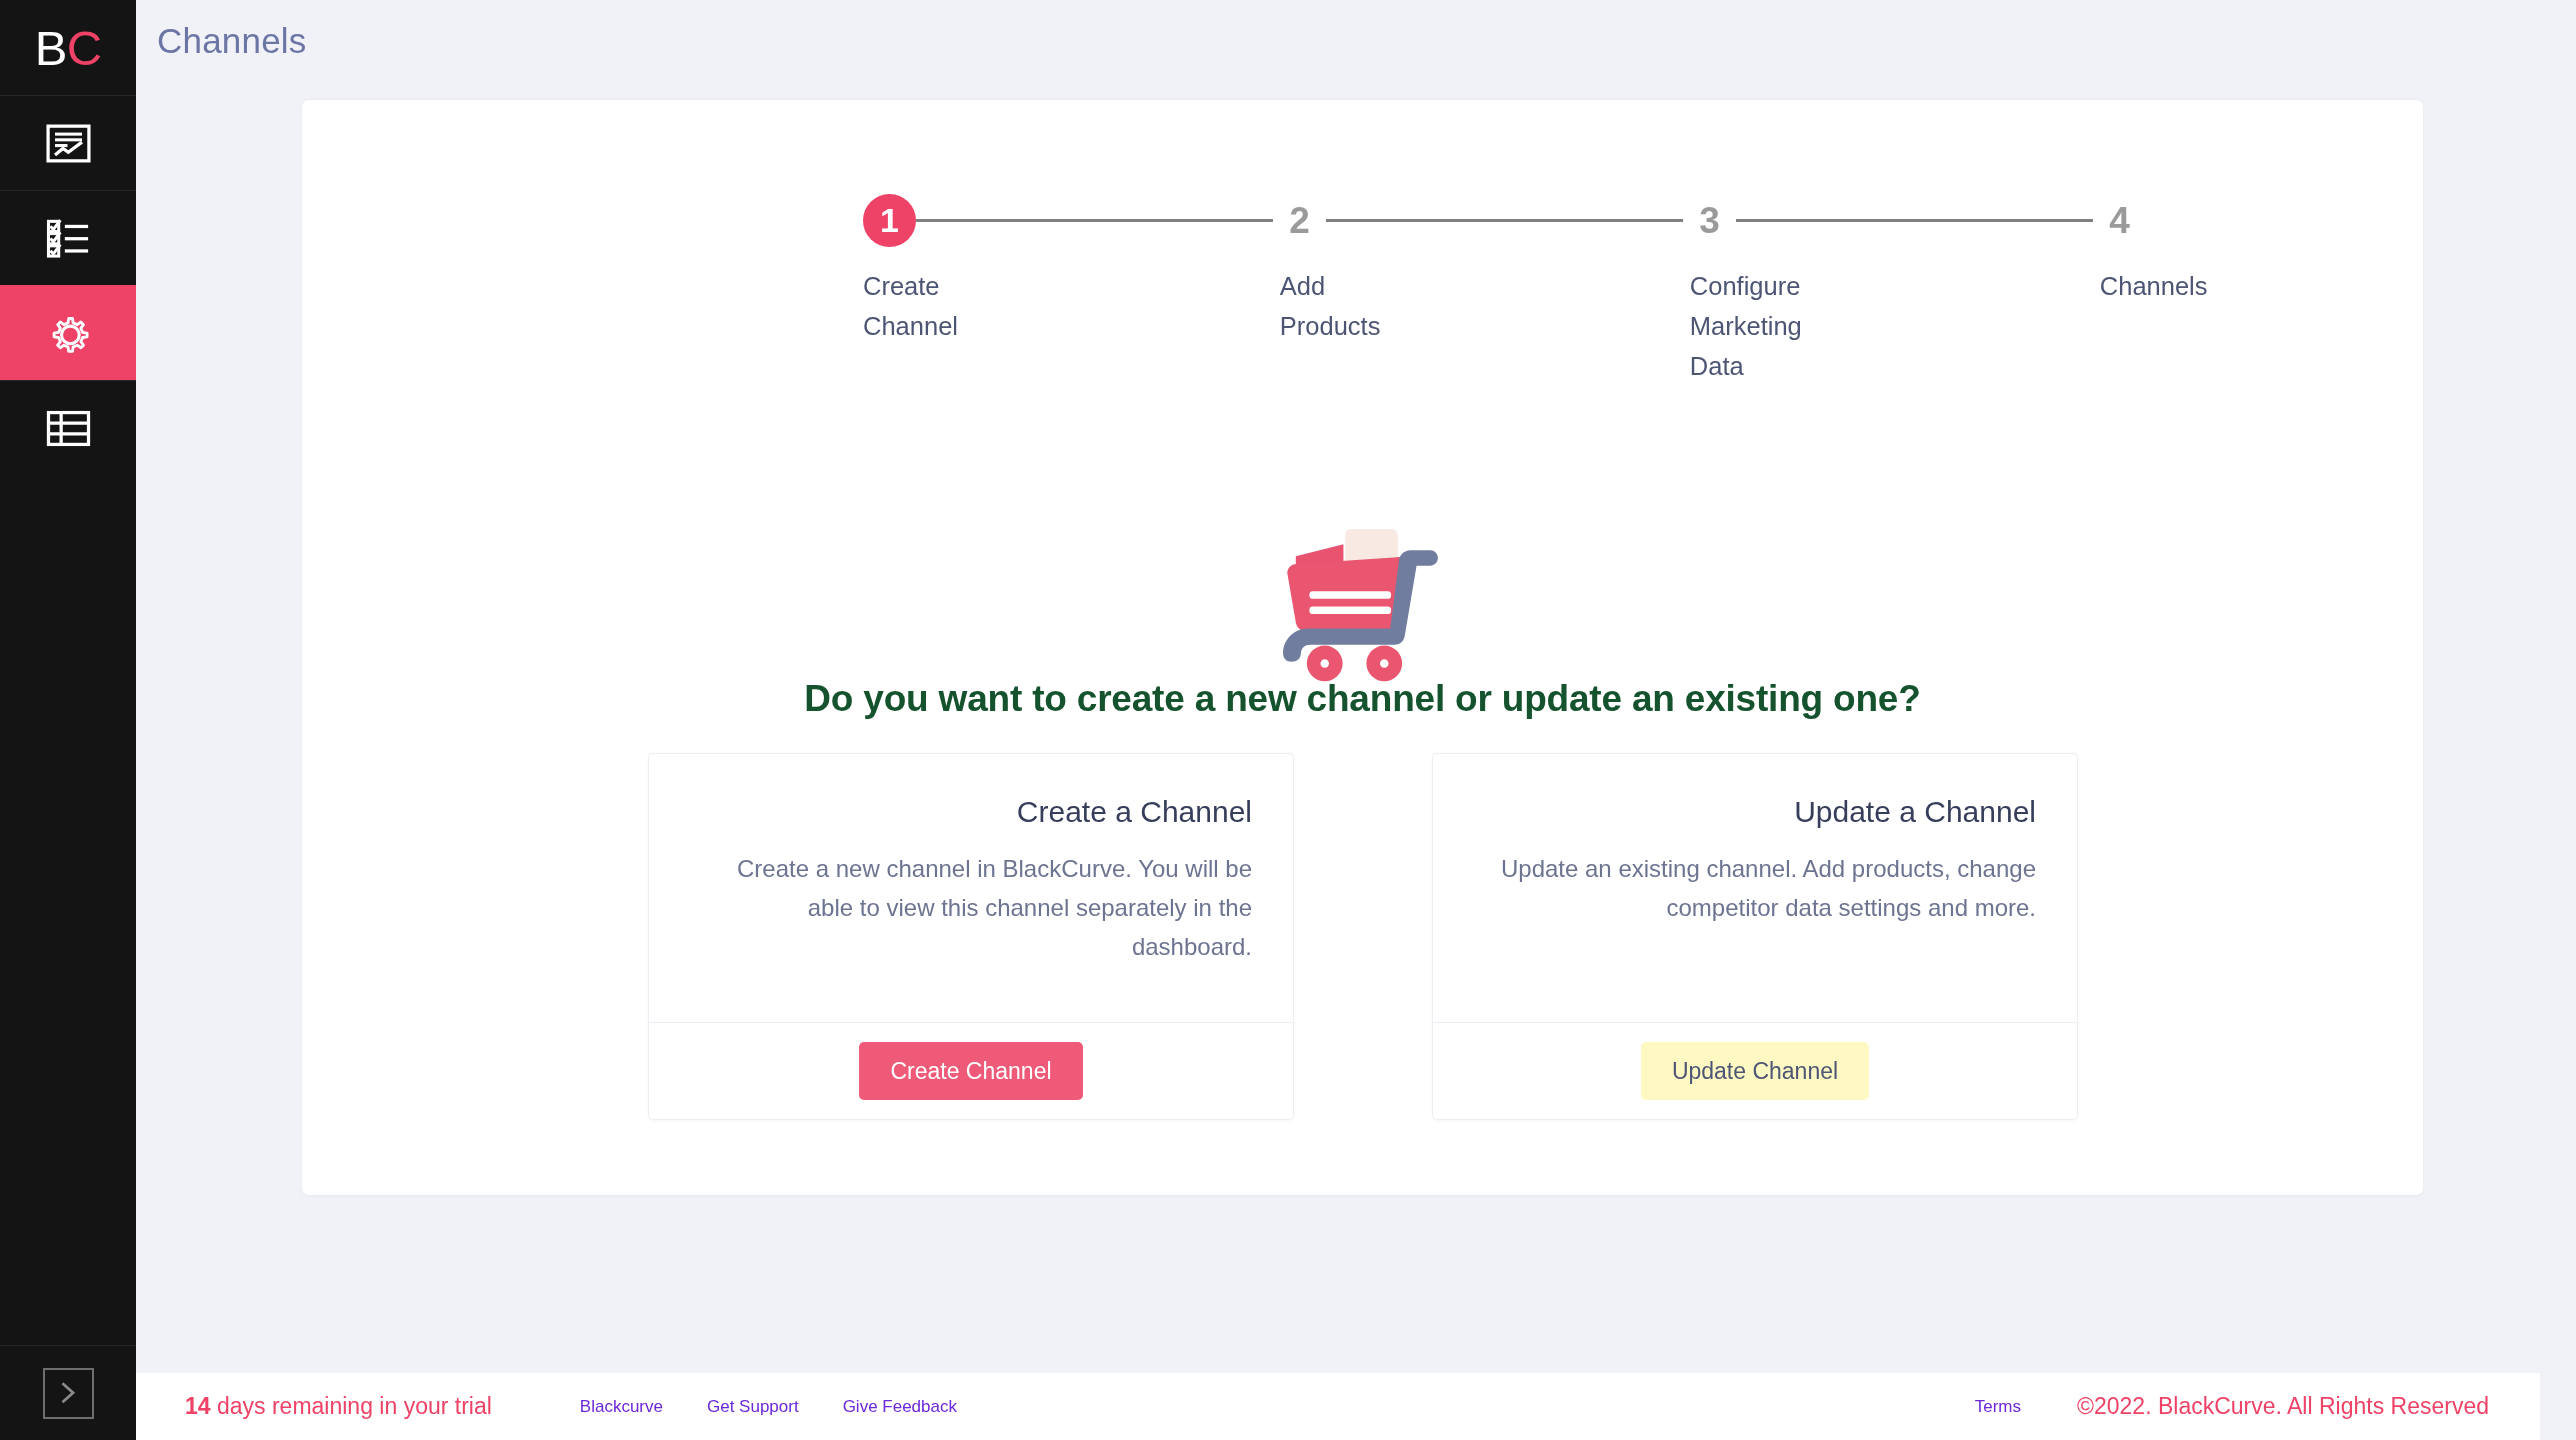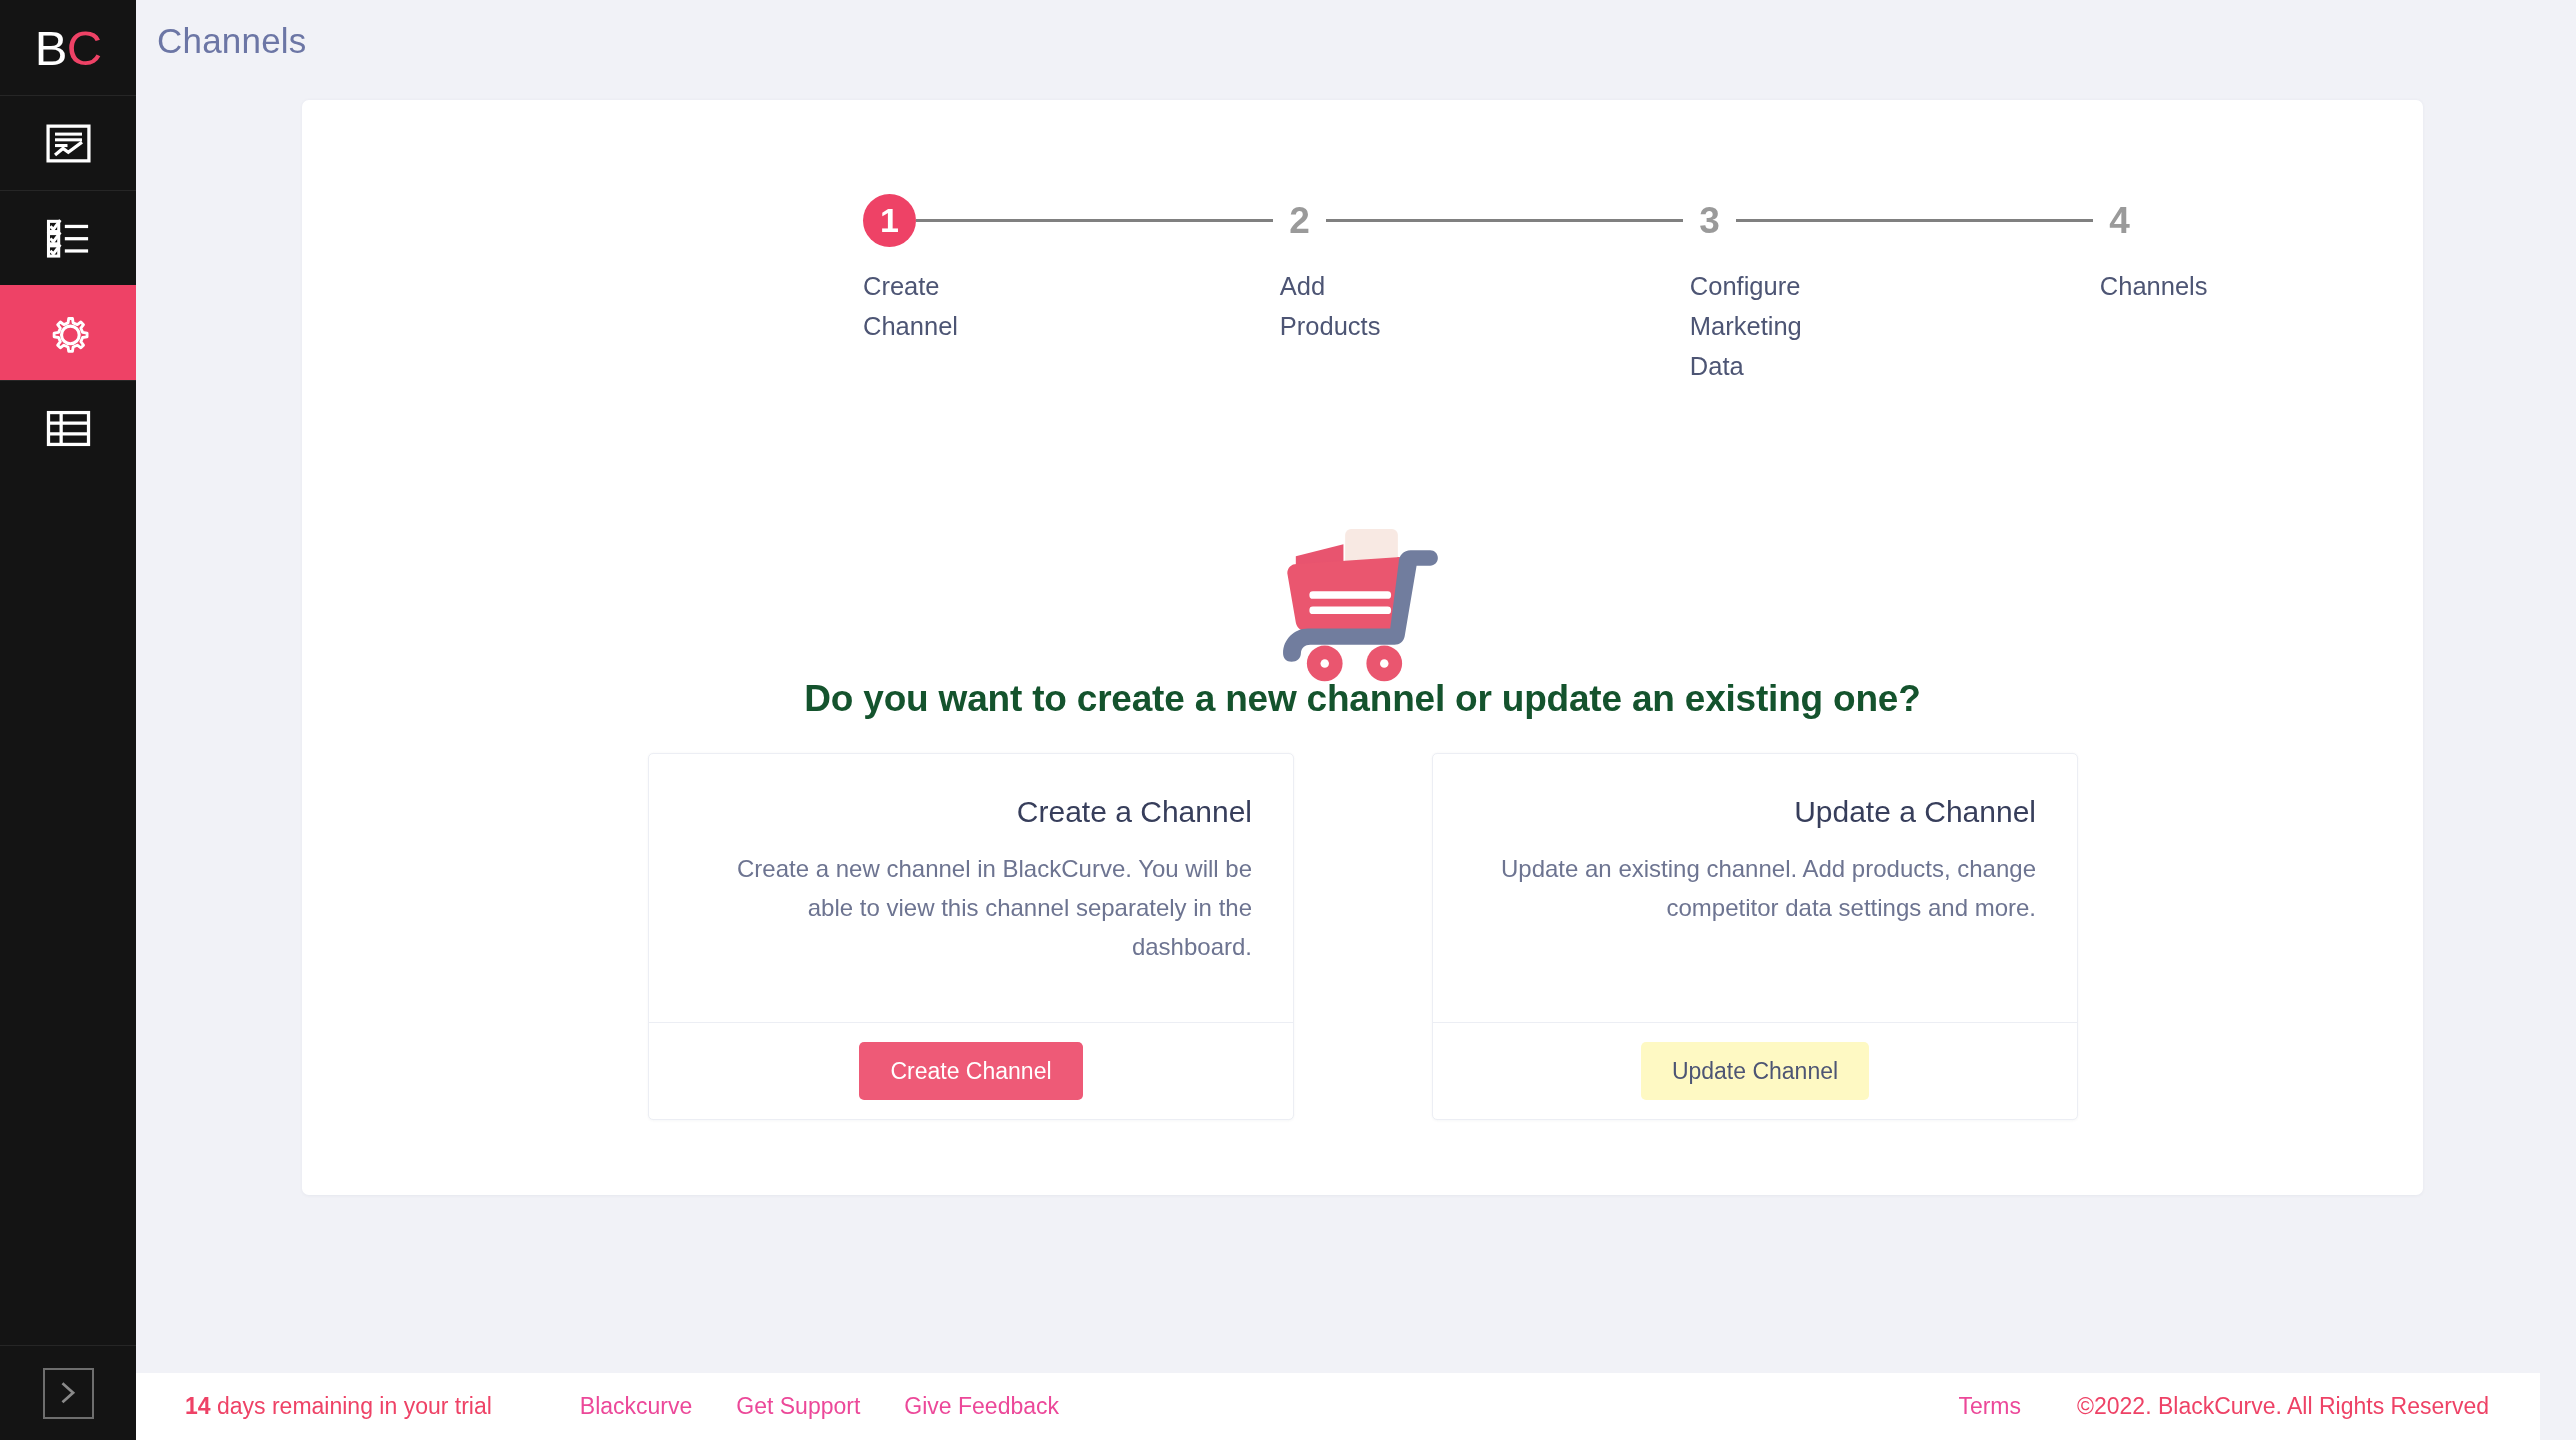--- a/index.html
+++ b/index.html
@@ -163,21 +163,21 @@
     position: absolute; left: 136px; top: 1373px;
     width: 2404px; height: 67px;
     background: #ffffff;
     display: flex; align-items: center;
     padding: 0 51px 0 49px;
   }
   .footer-left { display: flex; align-items: center; }
   .trial { font-size: 23px; color: #ee4266; margin-right: 88px; white-space: nowrap; }
   .trial b { font-weight: 700; }
   .footer-link {
-    font-size: 23px; color: #ec4899; text-decoration: none;
+    font-size: 17px; color: #6d28d9; text-decoration: none;
     margin-right: 44px; white-space: nowrap; cursor: pointer;
   }
   .footer-spacer { flex: 1 1 auto; }
   .footer-right { display: flex; align-items: center; }
   .footer-right .footer-link { margin-right: 0; margin-left: 44px; }
   .copyright { font-size: 23px; color: #ee4266; margin-left: 56px; white-space: nowrap; }
 </style>
 </head>
 <body>
 

